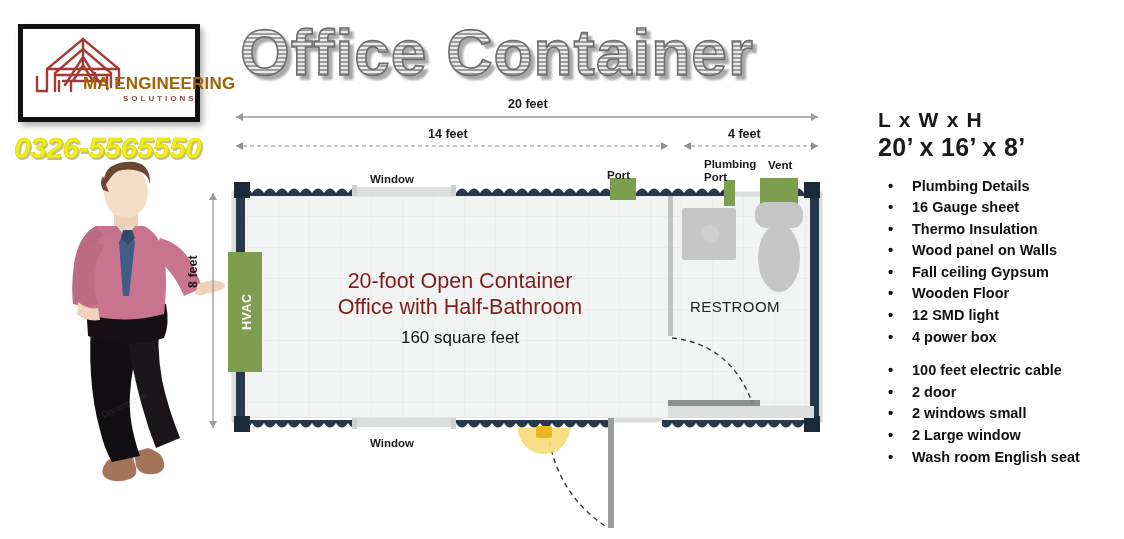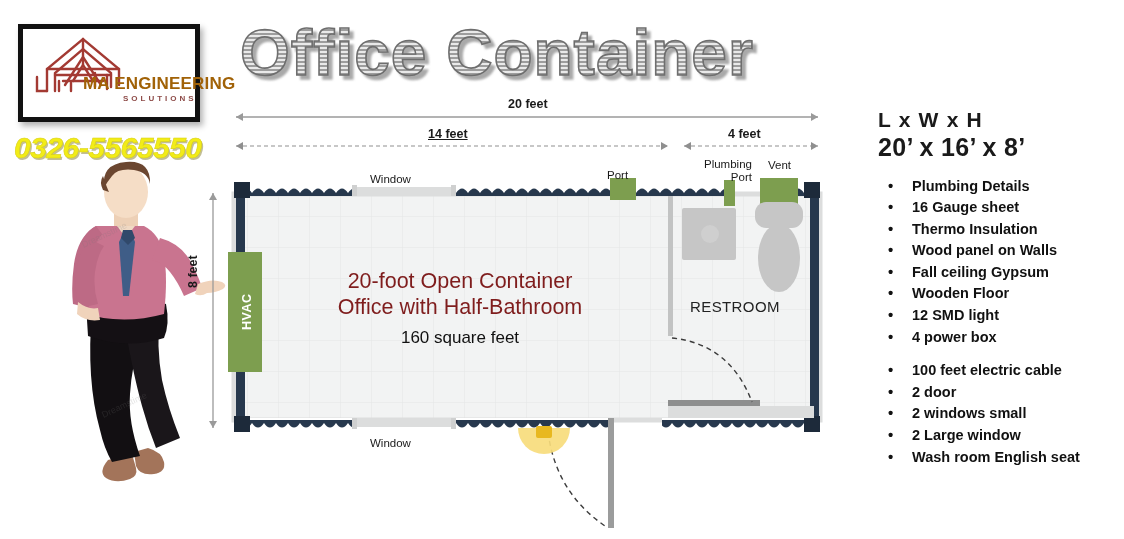--- a/index.html
+++ b/index.html
@@ -60,21 +60,21 @@
   .spec-list li{
     position:relative;padding-left:34px;
     font-size:14.5px;line-height:21.6px;font-weight:bold;color:#111;
     white-space:nowrap;
   }
   .spec-list li .bul{position:absolute;left:10px;top:-1px;font-size:15px;line-height:21.6px;}
   .spec-list li.gap{margin-top:12px;}
 
   
   .dimtxt{position:absolute;font-size:12.5px;font-weight:bold;color:#1a1a1a;white-space:nowrap;text-align:center;}
-  .labeltxt{position:absolute;font-size:11.5px;font-weight:normal;color:#1a1a1a;white-space:nowrap;text-align:right;}
+  .labeltxt{position:absolute;font-size:11.5px;font-weight:bold;color:#1a1a1a;white-space:nowrap;text-align:left;}
 
   .vert8{
     position:absolute;left:186px;top:288px;
     font-size:12.5px;font-weight:bold;white-space:nowrap;
     transform:rotate(-90deg);transform-origin:left top;
   }
   .hvac-label{
     position:absolute;left:240px;top:330px;
     font-size:12.5px;font-weight:bold;color:#ffffff;white-space:nowrap;
     transform:rotate(-90deg);transform-origin:left top;letter-spacing:.5px;
@@ -274,21 +274,21 @@
       <path d="M548 432 q8 62 60 96" fill="none" stroke="#3c3c3c" stroke-width="1.4" stroke-dasharray="5 4"></path>
     </g>
 
     <g>
       <path d="M518 428 a26 26 0 0 0 52 0 z" fill="#f7dc7c" opacity="0.92"></path>
       <rect x="536" y="426" width="16" height="12" rx="2" fill="#e8b81f"></rect>
     </g>
   </svg>
 
   <div class="dimtxt" style="left:508px;top:97px;">20 feet</div>
-  <div class="dimtxt" style="left:428px;top:127px;text-decoration:underline;">14 feet</div>
+  <div class="dimtxt" style="left:428px;top:127px;">14 feet</div>
   <div class="dimtxt" style="left:728px;top:127px;">4 feet</div>
   <div class="vert8">8 feet</div>
 
   <div class="labeltxt" style="left:370px;top:173px;">Window</div>
   <div class="labeltxt" style="left:370px;top:437px;">Window</div>
   <div class="labeltxt" style="left:607px;top:169px;">Port</div>
   <div class="labeltxt" style="left:704px;top:158px;line-height:13px;">
     <span>Plumbing</span><br>
     <span>Port</span>
   </div>

